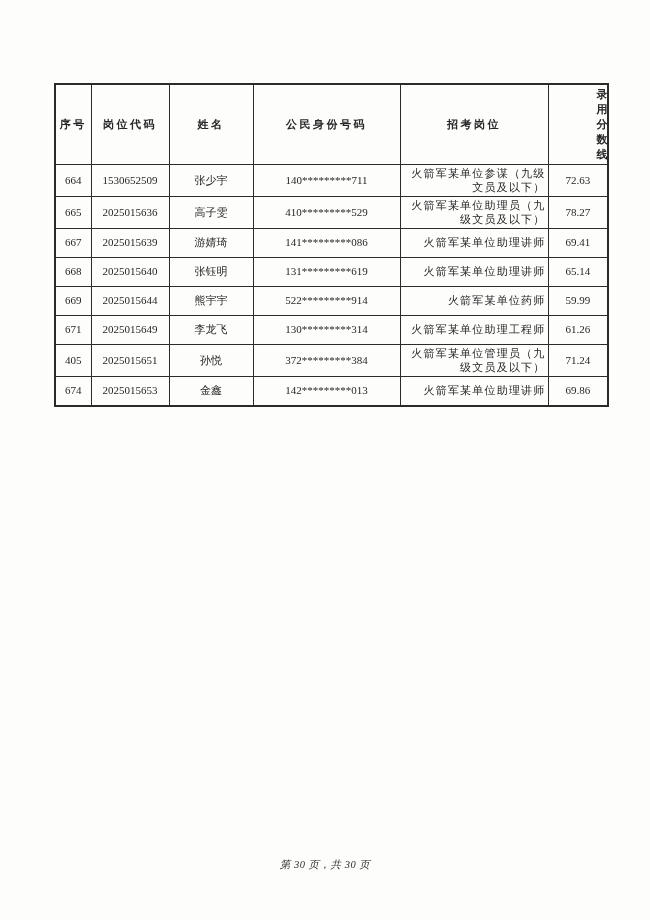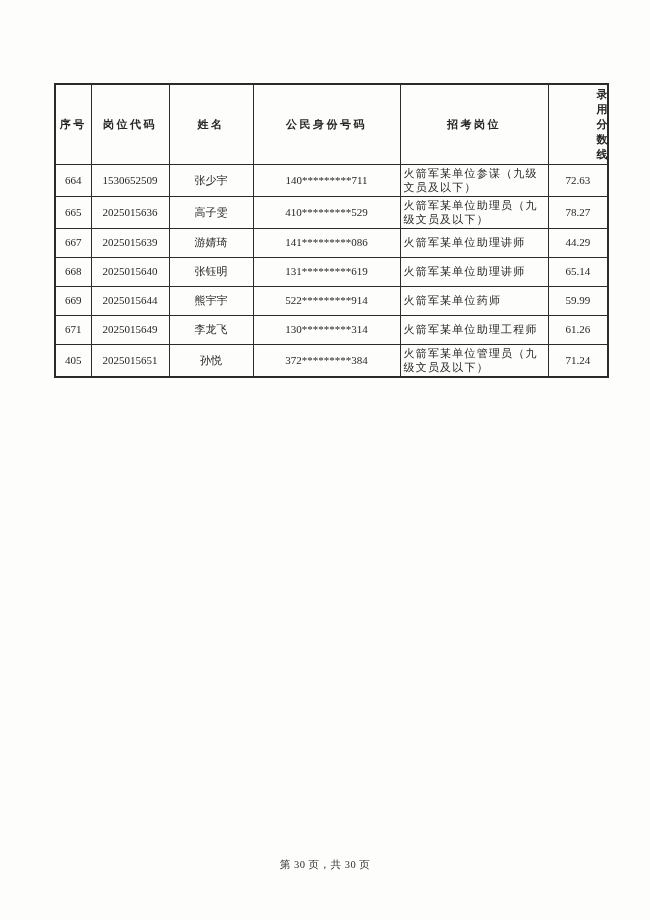--- a/index.html
+++ b/index.html
@@ -55,35 +55,36 @@
     height: 29px;
   }
   table.roster td {
     font-size: 11px;
     line-height: 13.5px;
     text-align: center;
     vertical-align: middle;
     padding: 2px 3px;
   }
   table.roster td.job {
-    text-align: left;
+    text-align: right;
     letter-spacing: 1.2px;
     white-space: pre-line;
     padding: 2px 2px 2px 3px;
     font-family: Liberation Serif, serif;
   }
   .footer {
     position: absolute;
     top: 858px;
     left: 0;
     width: 650px;
     text-align: center;
     font-size: 10.5px;
     letter-spacing: 0.5px;
     color: #2e2e2e;
+    font-style: italic;
   }
 </style>
 </head>
 <body>
 
 <div class="page">
 
   <table class="roster">
     <colgroup>
       <col style="width:36px">
@@ -124,21 +125,21 @@
       <td class="job">火箭军某单位助理员（九
 级文员及以下）</td>
       <td>78.27</td>
     </tr>
         <tr>
       <td>667</td>
       <td>2025015639</td>
       <td>游婧琦</td>
       <td>141*********086</td>
       <td class="job">火箭军某单位助理讲师</td>
-      <td>44.29</td>
+      <td>69.41</td>
     </tr>
         <tr>
       <td>668</td>
       <td>2025015640</td>
       <td>张钰明</td>
       <td>131*********619</td>
       <td class="job">火箭军某单位助理讲师</td>
       <td>65.14</td>
     </tr>
         <tr>
@@ -159,18 +160,26 @@
     </tr>
         <tr>
       <td>405</td>
       <td>2025015651</td>
       <td>孙悦</td>
       <td>372*********384</td>
       <td class="job">火箭军某单位管理员（九
 级文员及以下）</td>
       <td>71.24</td>
     </tr>
+        <tr>
+      <td>674</td>
+      <td>2025015653</td>
+      <td>金鑫</td>
+      <td>142*********013</td>
+      <td class="job">火箭军某单位助理讲师</td>
+      <td>69.86</td>
+    </tr>
       </tbody>
   </table>
 
   <div class="footer">第 30 页，共 30 页</div>
 
 </div>
 
 </body></html>

